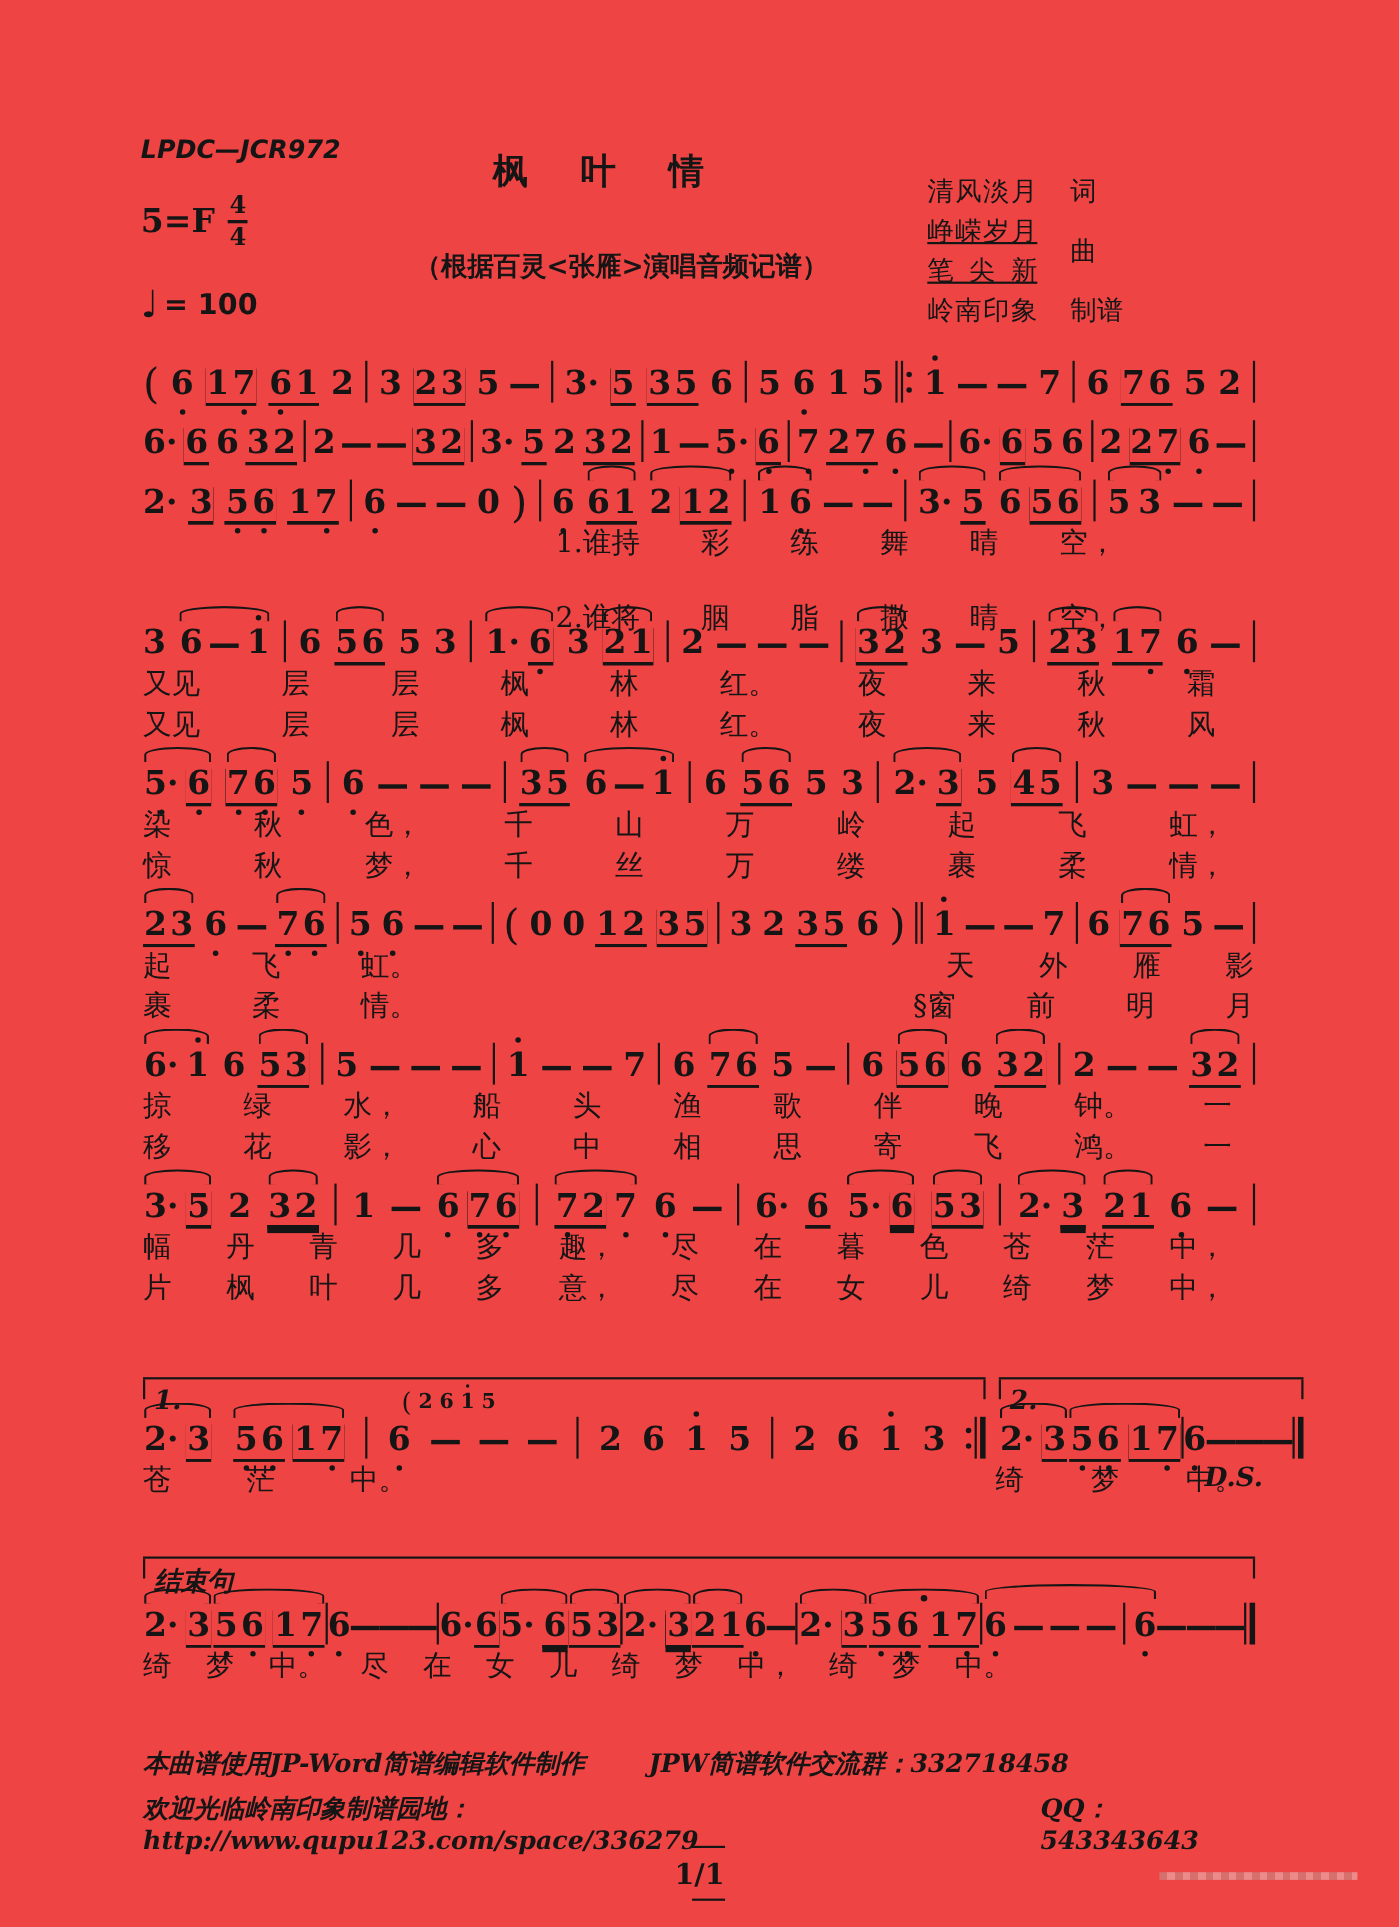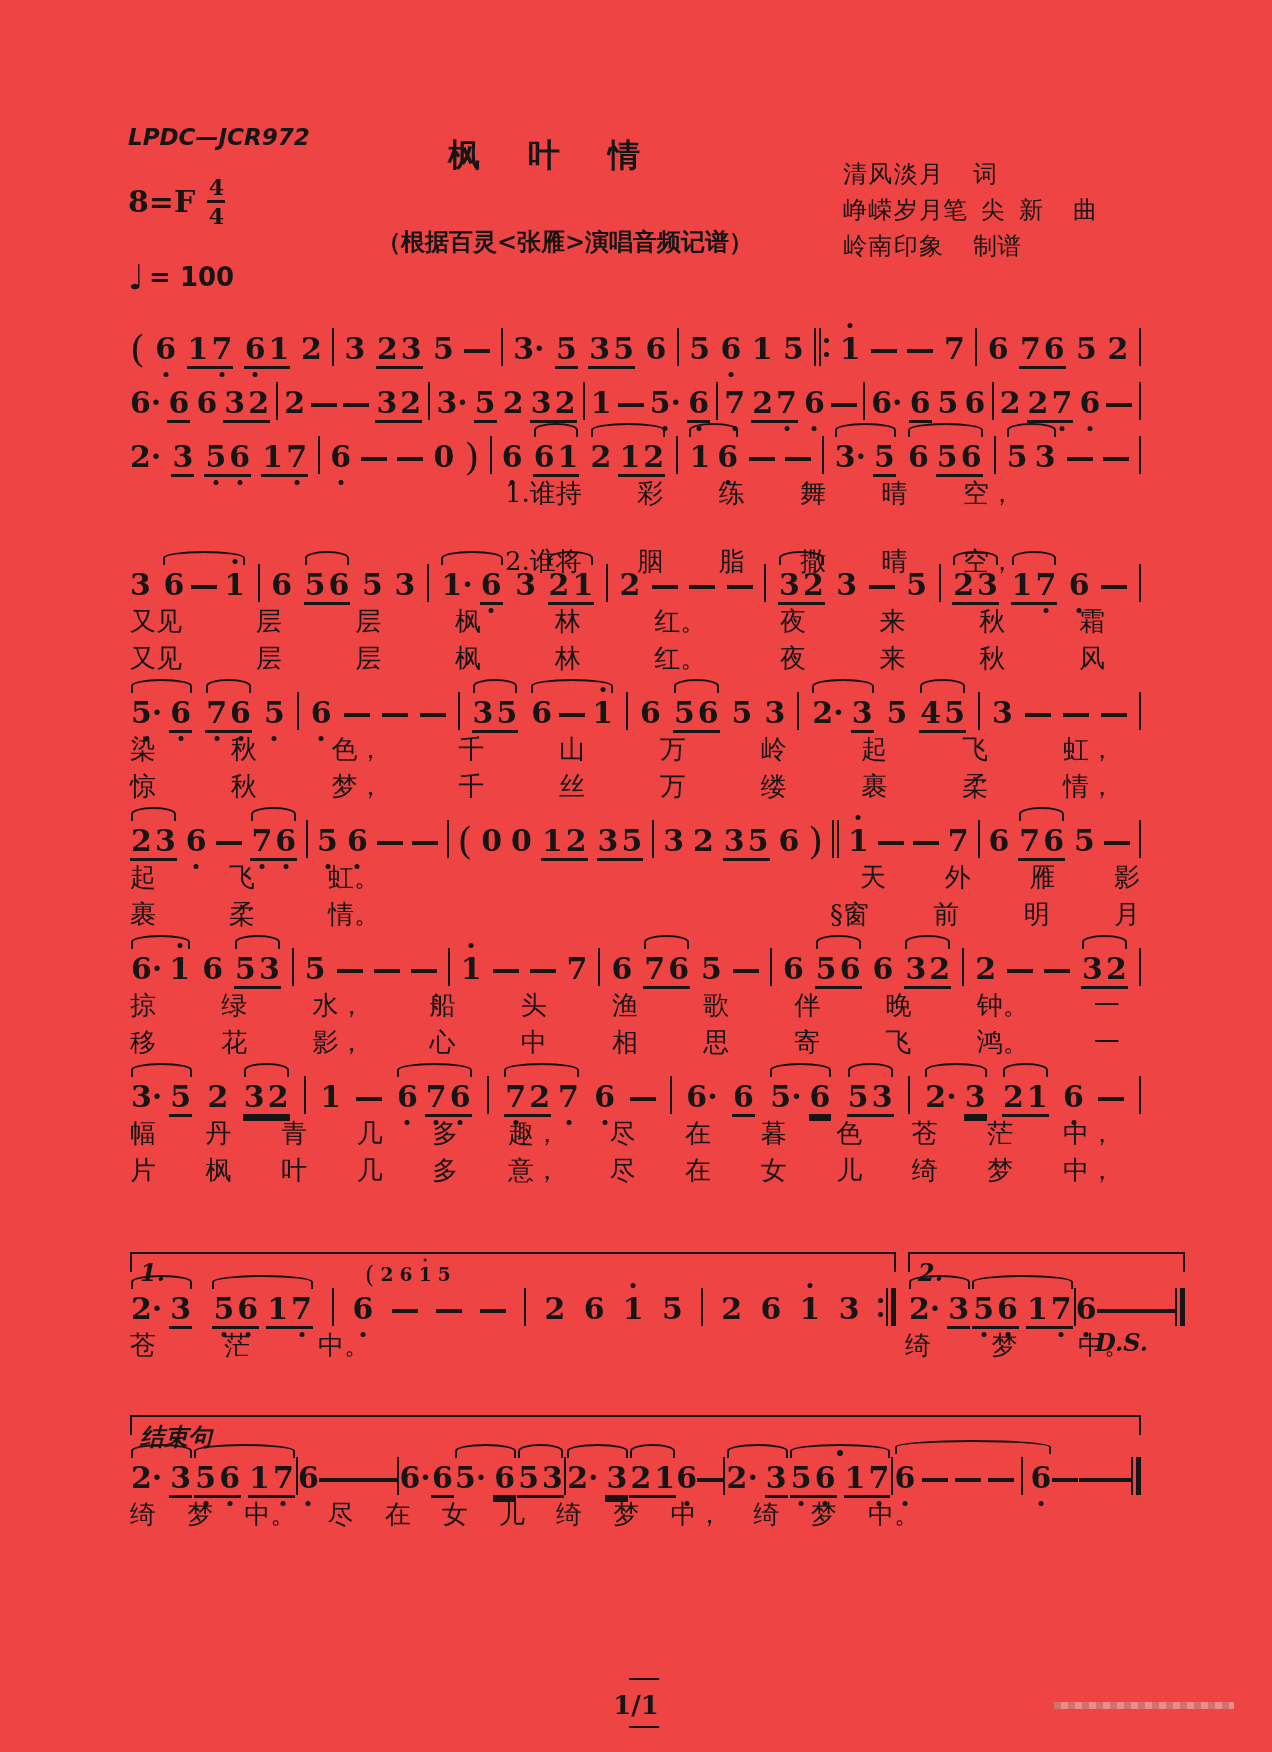--- a/index.html
+++ b/index.html
@@ -14,21 +14,21 @@
   .frac .fbar{width:18px;height:3px;background:#151515;margin:2px 0;}
   .subtitle{left:565px;top:226px;transform:translateX(-50%);font-size:24px;font-weight:600;white-space:nowrap;}
   .tempo{left:128px;top:262px;display:flex;align-items:flex-end;gap:5px;}
   .tempo .glyph{font-size:34px;line-height:30px;}
   .tempo .tval{font:700 26px "DejaVu Sans",sans-serif;}
   .credits{left:843px;top:156px;font-size:24px;line-height:36px;}
   .crow{display:flex;align-items:center;}
   .cname{width:100px;text-align:justify;text-align-last:justify;}
   .crole{margin-left:30px;}
   .cmid{display:flex;align-items:center;}
-  .cstack{display:flex;flex-direction:row;}
+  .cstack{display:flex;flex-direction:column;text-decoration:underline;}
   
   .systems{position:absolute;left:130px;top:312px;width:1011px;}
   .sys{margin-bottom:0;}
   .sys:nth-child(8){margin-bottom:64px;}
   .sys:nth-child(9){margin-bottom:52px;}
   .mrow{display:flex;justify-content:space-between;align-items:flex-end;height:36px;margin-top:18px;}
   .note{position:relative;display:inline-block;font-weight:700;font-size:30px;line-height:34px;}
   .da,.db{position:absolute;left:50%;transform:translateX(-50%);width:5px;height:5px;background:#151515;border-radius:50%;}
   .da{top:-9px;} .db{bottom:-11px;}
   .dash{width:26px;height:4px;background:#151515;align-self:flex-end;margin-bottom:13px;}
@@ -75,21 +75,21 @@
 </head>
 <body>
 
 <div class="page">
 
   <div class="abs code">LPDC—JCR972</div>
 
   <div class="abs title">枫叶情</div>
 
   <div class="abs keysig">
-    <span>8=F</span>
+    <span>5=F</span>
     <span class="frac">
       <span>4</span>
       <span class="fbar"></span>
       <span>4</span>
     </span>
   </div>
 
   <div class="abs subtitle">（根据百灵&lt;张雁&gt;演唱音频记谱）</div>
 
   <div class="abs tempo">
@@ -1061,20 +1061,30 @@
             <span class="lyr">梦</span>
             <span class="lyr">中，</span>
             <span class="lyr">绮</span>
             <span class="lyr">梦</span>
             <span class="lyr">中。</span>
           </div>
         </div>
       </div>
     </div>
 
+  <div class="abs footer">
+    <div class="frow">
+      <span>本曲谱使用JP-Word简谱编辑软件制作</span>
+      <span>JPW简谱软件交流群：332718458</span>
+    </div>
+    <div class="frow">
+      <span>欢迎光临岭南印象制谱园地：http://www.qupu123.com/space/336279</span>
+      <span>QQ：543343643</span>
+    </div>
+  </div>
 
   <div class="abs pagenum">
     <span class="pnline"></span>
     <span>1/1</span>
     <span class="pnline"></span>
   </div>
 
   <div class="abs watermark"></div>
 </div>
 

